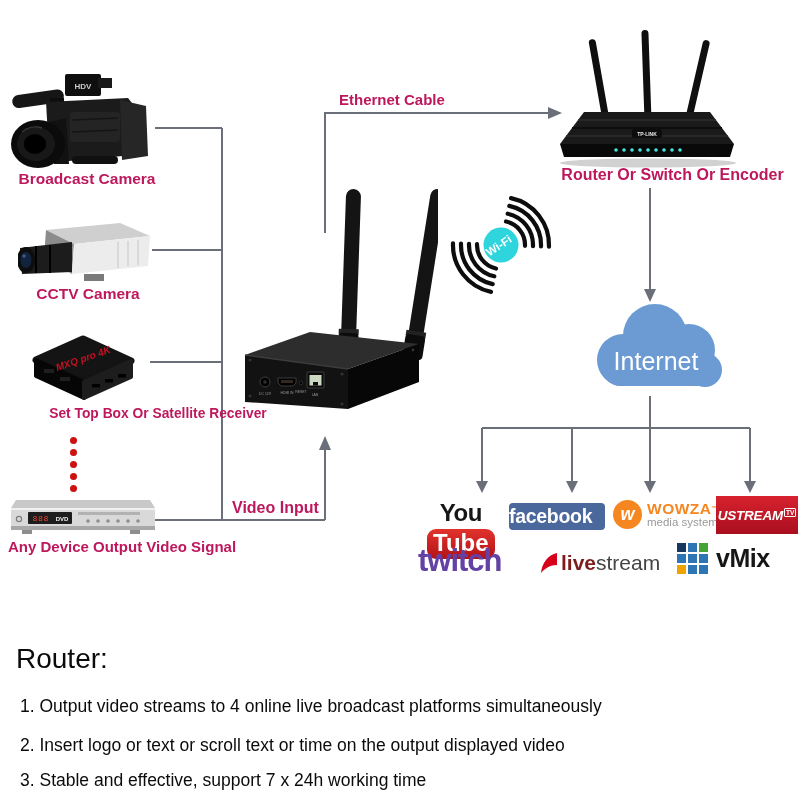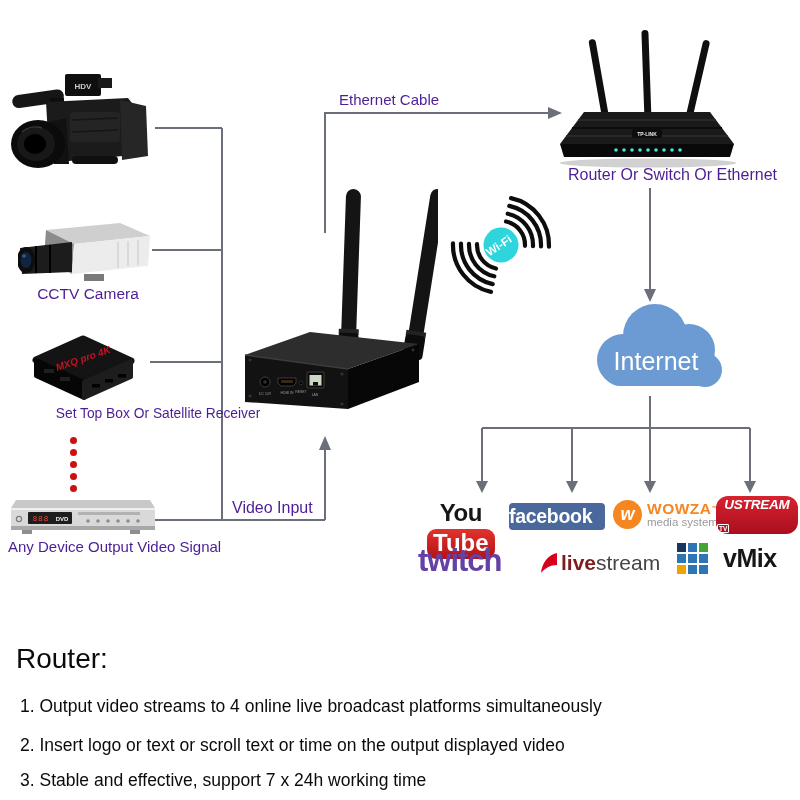--- a/index.html
+++ b/index.html
@@ -1,49 +1,49 @@
 <!DOCTYPE html>
 <html><head>
 <meta charset="utf-8">
 <style>
   html,body{margin:0;padding:0;background:#fff;}
   .canvas{position:relative;width:800px;height:800px;background:#fff;overflow:hidden;
           font-family:"Liberation Sans",sans-serif;}
   svg{display:block;}
   .overlay{position:absolute;left:0;top:0;z-index:1;pointer-events:none;}
   .dev{position:absolute;z-index:2;}
-  .lbl{position:absolute;z-index:3;font-weight:normal;color:#4c1d95;font-size:15.5px;white-space:nowrap;}
+  .lbl{position:absolute;z-index:3;font-weight:bold;color:#be185d;font-size:15.5px;white-space:nowrap;}
   .center{text-align:center;}
   
   .dots{position:absolute;left:70px;top:437px;z-index:2;display:flex;flex-direction:column;gap:5px;}
   .dots i{width:7px;height:7px;border-radius:50%;background:#cc1111;}
   
   .logo{position:absolute;z-index:3;display:flex;align-items:center;white-space:nowrap;}
   .yt{left:427px;top:499px;gap:2px;flex-direction:column;}
   .yt .you{font-size:24px;font-weight:bold;color:#161616;letter-spacing:-0.5px;}
   .yt .tube{background:linear-gradient(#e1332d,#b31217);color:#fff;font-size:24px;font-weight:bold;
             padding:0 6px 2px 6px;border-radius:9px;line-height:28px;}
   .fb{left:509px;top:503px;width:96px;height:27px;background:#4a689c;border-radius:4px;
       justify-content:flex-start;color:#fff;font-weight:bold;font-size:19.5px;letter-spacing:-0.3px;}
   .wz{left:613px;top:500px;gap:5px;}
   .wz .mark{width:29px;height:29px;border-radius:50%;background:#f6861f;color:#fff;display:flex;
             align-items:center;justify-content:center;font-weight:bold;font-style:italic;font-size:18px;}
   .wz .l1{color:#f6861f;font-weight:bold;font-size:15.5px;letter-spacing:0.5px;line-height:15px;}
   .wz .tm{font-size:7px;vertical-align:top;}
   .wz .l2{color:#9a9a9a;font-size:11.5px;line-height:12px;}
   .us{left:716px;top:496px;width:82px;height:38px;background:linear-gradient(180deg,#d8222f,#a90f1f);
-      border-radius:12px;justify-content:center;color:#fff;flex-direction:column;}
+      border-radius:0;justify-content:center;color:#fff;}
   .us .name{font-weight:bold;font-style:italic;font-size:13.5px;letter-spacing:-0.2px;}
   .us .tv{font-size:6.5px;border:1px solid #fff;border-radius:1px;padding:0 1px;margin-left:1px;
           align-self:flex-start;margin-top:12px;font-weight:bold;}
   .tw{left:418px;top:543px;color:#6441a4;font-weight:800;font-size:31px;letter-spacing:-1px;}
   .ls{left:540px;top:551px;gap:3px;}
   .ls .p1{font-size:21px;font-weight:bold;color:#7f1d1d;}
   .ls .p2{font-size:21px;color:#444;}
-  .vm{left:677px;top:543px;gap:15px;align-items:center;}
+  .vm{left:677px;top:543px;gap:8px;align-items:center;}
   .vm .grid{display:grid;grid-template-columns:repeat(3,9px);grid-auto-rows:9px;gap:2px;}
   .vm .grid i{display:block;}
   .vm .c-navy{background:#17375e;} .vm .c-blue{background:#2e75b6;}
   .vm .c-green{background:#45a436;} .vm .c-orange{background:#f0a202;}
   .vm .name{font-size:25px;font-weight:600;color:#161616;letter-spacing:-0.5px;}
   
   .support-h{position:absolute;left:16px;top:643px;z-index:3;font-size:28px;color:#0b0b0b;}
   .support-i{position:absolute;left:20px;z-index:3;font-size:17.5px;color:#0b0b0b;white-space:nowrap;}
 </style>
 </head>
@@ -244,26 +244,27 @@
   </svg>
 
   <div class="dots">
     <i></i>
       <i></i>
       <i></i>
       <i></i>
       <i></i>
   </div>
 
+  <div class="lbl center" style="left:12px;top:170px;width:150px;">Broadcast Camera</div>
   <div class="lbl center" style="left:18px;top:285px;width:140px;">CCTV Camera</div>
   <div class="lbl center" style="left:8px;top:406px;width:222px;font-size:13.8px;margin-left:39px;">Set Top Box Or Satellite Receiver</div>
   <div class="lbl" style="left:8px;top:538px;font-size:15px;">Any Device Output Video Signal</div>
   <div class="lbl" style="left:232px;top:499px;font-size:16px;">Video Input</div>
   <div class="lbl" style="left:339px;top:91px;font-size:15px;">Ethernet Cable</div>
-  <div class="lbl center" style="left:550px;top:166px;width:245px;font-size:16px;">Router Or Switch Or Ethernet</div>
+  <div class="lbl center" style="left:550px;top:166px;width:245px;font-size:16px;">Router Or Switch Or Encoder</div>
 
   <div class="logo yt">
     <span class="you">You</span>
     <span class="tube">Tube</span>
   </div>
   <div class="logo fb">
     <span>facebook</span>
   </div>
   <div class="logo wz">
     <span class="mark">w</span>

